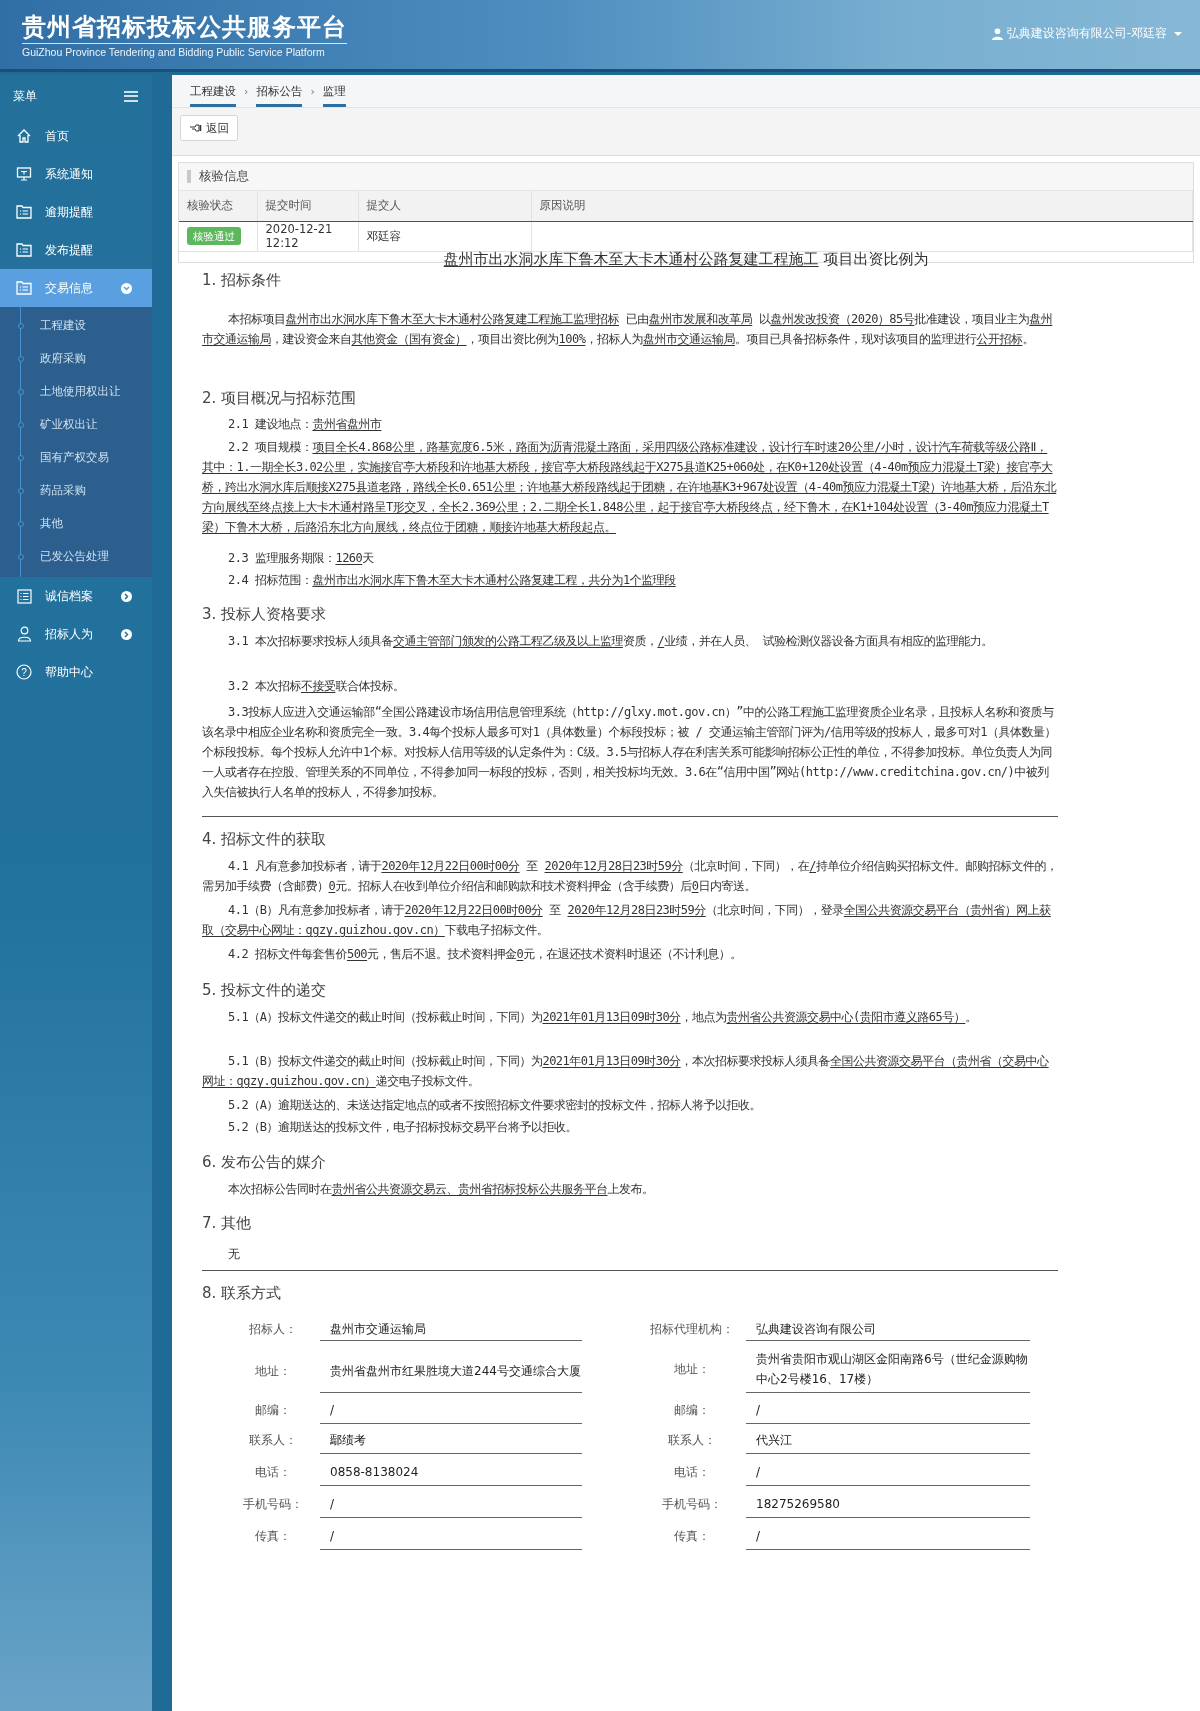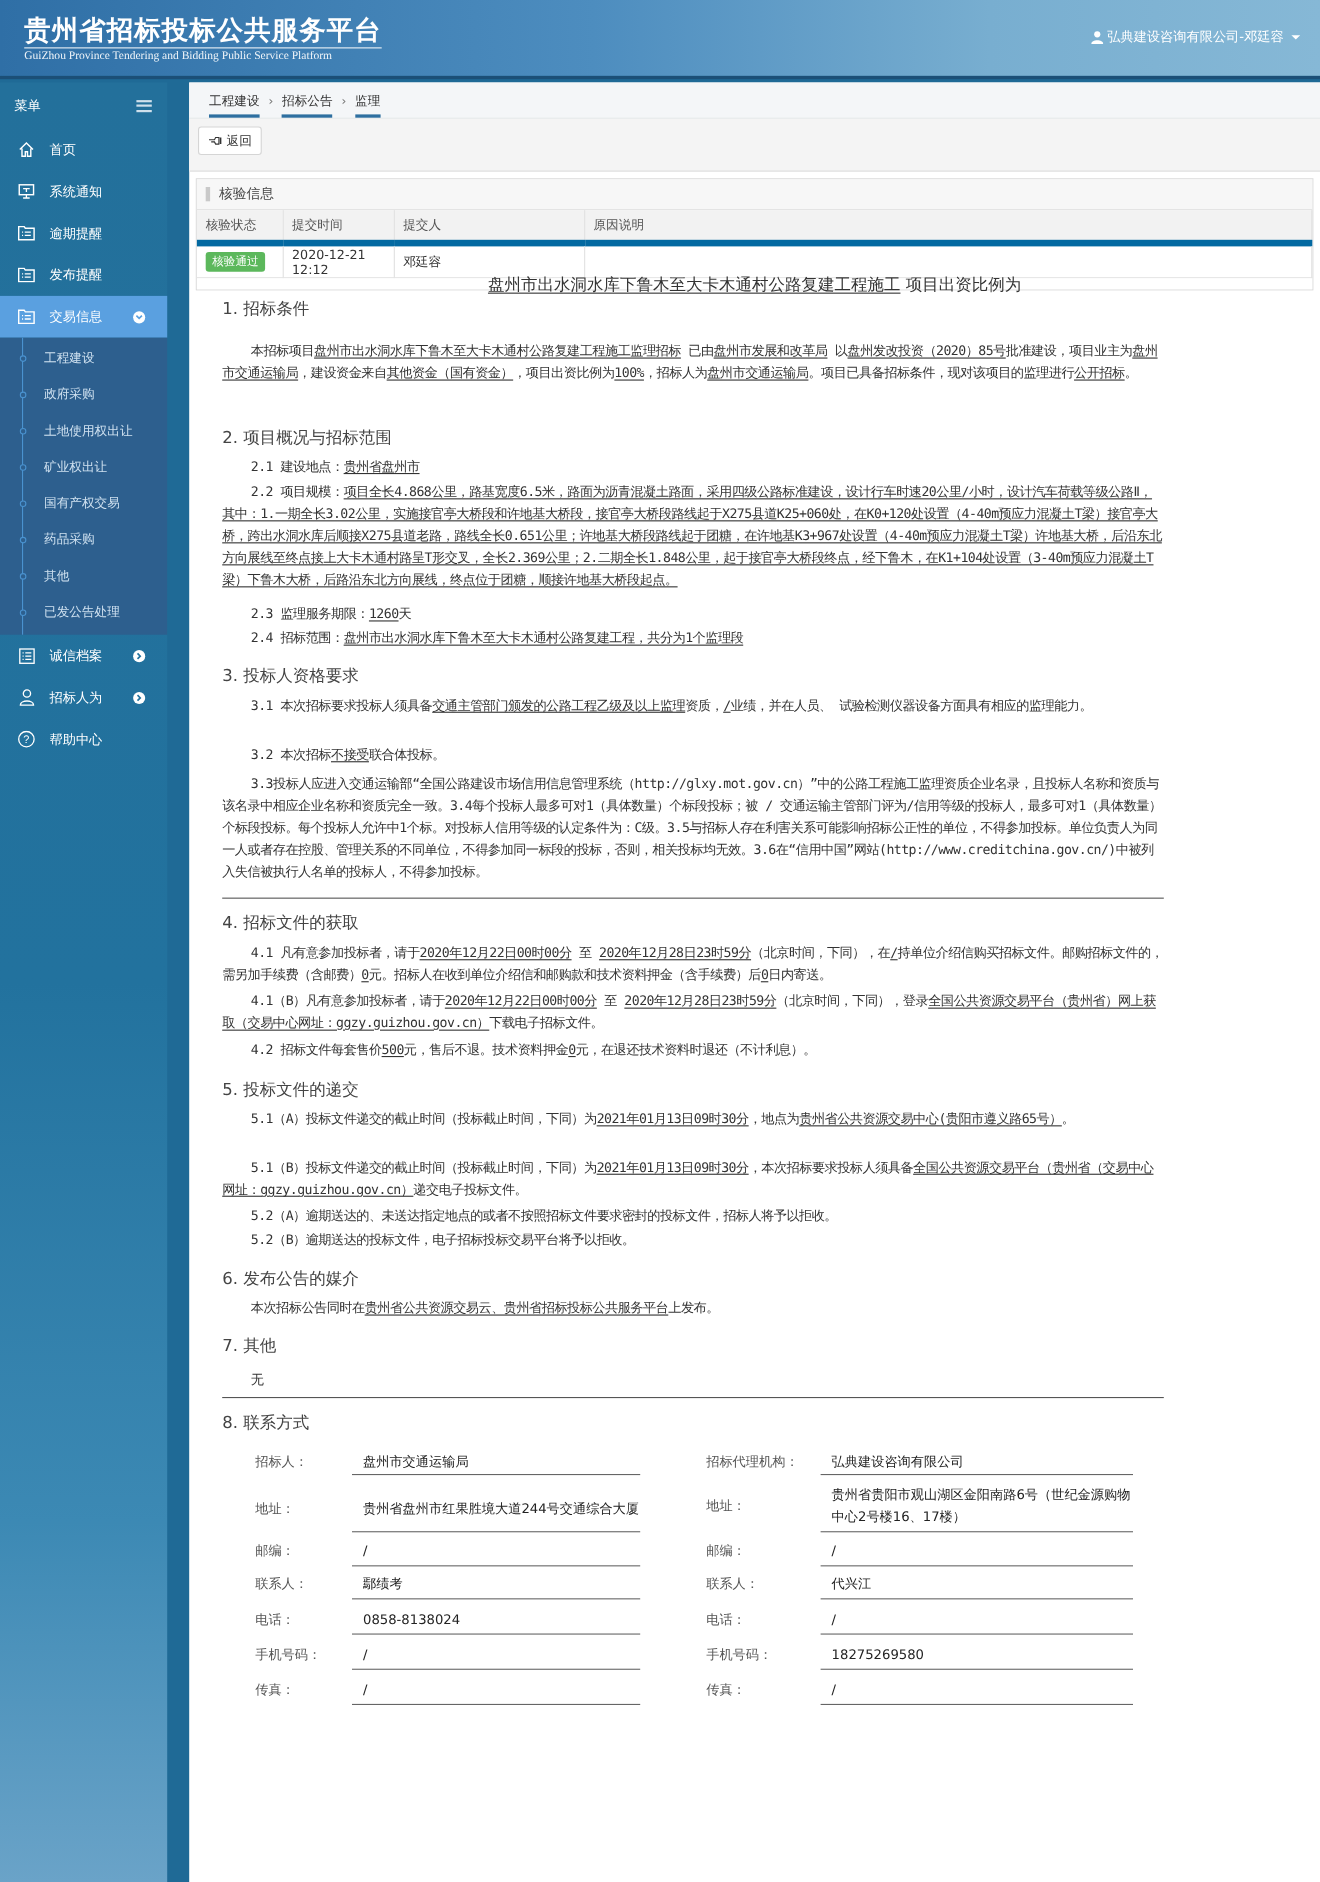--- a/index.html
+++ b/index.html
@@ -1,20 +1,20 @@
 <!DOCTYPE html>
 <html><head>
 <meta charset="utf-8">
 <style>
 *{box-sizing:border-box;margin:0;padding:0}
 html,body{width:1200px;height:1711px;overflow:hidden}
 body{font-family:"DejaVu Sans","Liberation Sans",sans-serif;font-size:12px;color:#333;background:#1f6a96;position:relative}
 .header{position:absolute;left:0;top:0;width:1200px;height:72px;background:linear-gradient(90deg,#2f6fa6 0%,#4d8dbf 45%,#78aed0 75%,#86b8d6 100%);border-bottom:3px solid #1b4f77}
 .header .title{position:absolute;left:22px;top:13px;font-size:24px;font-weight:bold;color:#fff;letter-spacing:1px;line-height:28px;border-bottom:1px solid rgba(255,255,255,.8);padding-bottom:2px}
-.header .subtitle{position:absolute;left:22px;top:46px;font-size:10.5px;color:#eef4f9;font-family:Liberation Serif, serif}
+.header .subtitle{position:absolute;left:22px;top:46px;font-size:10.5px;color:#eef4f9;font-family:Liberation Sans, sans-serif}
 .header .user{position:absolute;right:18px;top:25px;font-size:12px;color:#fff;display:flex;align-items:center;gap:4px}
 .header .user .caret{display:inline-block;width:0;height:0;border-left:4px solid transparent;border-right:4px solid transparent;border-top:4px solid #fff;margin-left:3px}
 .sidebar{position:absolute;left:0;top:75px;width:152px;height:1636px;background:linear-gradient(180deg,#23709b 0%,#22729e 50%,#3c89b4 80%,#6aa3c8 100%)}
 .sb-head{height:42px;display:flex;align-items:center;justify-content:space-between;padding:0 14px 0 13px;color:#fff;font-size:12px}
 .hamb{width:14px;height:11px;display:flex;flex-direction:column;justify-content:space-between}
 .hamb i{display:block;height:2px;background:#cfe0ec}
 .sb-item{height:38px;display:flex;align-items:center;padding-left:14px;color:#fff;font-size:12px;position:relative}
 .sb-item .ic{width:20px;height:20px;margin-right:11px;display:flex;align-items:center;justify-content:center}
 .sb-item.active{background:#5aa0e0}
 .sb-item .arrow{position:absolute;right:20px;top:14px;width:11px;height:11px;border-radius:50%;background:#fff;display:flex;align-items:center;justify-content:center}
@@ -25,32 +25,32 @@
 .main{position:absolute;left:172px;top:75px;width:1028px;height:1636px;background:#fff}
 .bc-bar{height:33px;background:#f4f6f8;border-bottom:1px solid #e3e6e9;display:flex;align-items:flex-end;padding-left:18px}
 .bc-item{font-size:11.5px;color:#333;padding-bottom:6px;border-bottom:3px solid #2e6fa0;margin-right:8px;line-height:14px}
 .bc-sep{font-size:11px;color:#777;padding-bottom:9px;margin-right:8px}
 .tool-bar{height:48px;background:#f4f4f4;border-bottom:1px solid #ddd;padding:7px 0 0 8px}
 .back-btn{display:inline-flex;align-items:center;gap:3px;height:26px;padding:0 8px;background:#fff;border:1px solid #d5d5d5;border-radius:3px;font-size:11.5px;color:#333}
 .verify{margin:6px 6px 0 6px;border:1px solid #ddd;background:#fafafa}
 .verify .vt{height:28px;display:flex;align-items:center;padding-left:8px;font-size:12.5px;color:#444;border-bottom:1px solid #e4e4e4;background:#f7f7f7}
 .verify .vt .bar{width:4px;height:13px;background:#c9c9c9;margin-right:8px}
 table.vtab{width:100%;border-collapse:collapse;font-size:11.5px}
-table.vtab th{background:#f2f2f2;font-weight:normal;color:#555;text-align:left;height:30px;padding-left:8px;border-right:1px solid #e2e2e2;border-bottom:6px solid #0369a1}
+table.vtab th{background:#f2f2f2;font-weight:normal;color:#555;text-align:left;height:30px;padding-left:8px;border-right:1px solid #e2e2e2;border-bottom:1px solid #0369a1}
 table.vtab td{background:#fff;height:30px;padding-left:8px;border-right:1px solid #e2e2e2;border-bottom:1px solid #e2e2e2;color:#333}
 .badge{display:inline-block;background:#5cb85c;color:#fff;font-size:10.5px;padding:1px 6px;border-radius:3px;line-height:16px}
 .vfoot{height:10px;background:#fff}
 .doc-title{position:absolute;top:248px;left:0;width:1028px;text-align:center;font-size:15px;color:#333}
 .u{text-decoration:underline;text-underline-offset:2px}
 .sec{position:absolute;left:30px;font-size:15px;color:#444}
 .p{position:absolute;left:30px;width:856px;font-size:12px;color:#333;line-height:20px;font-family:"DejaVu Sans Mono","Liberation Mono",monospace;letter-spacing:-0.5px}
 .p.ind{text-indent:26px}
 .hr{position:absolute;left:30px;width:856px;height:1px;background:#555}
 .crow{position:absolute;display:flex;align-items:center}
-.clabel{text-align:left;color:#555;font-size:12px}
+.clabel{text-align:center;color:#555;font-size:12px}
 .cval{border-bottom:1.5px solid #666;color:#222;font-size:12px;display:flex;align-items:center;padding-left:10px;line-height:20px}
 </style>
 </head>
 <body>
 
 <div class="header">
   <div class="title">贵州省招标投标公共服务平台</div>
   <div class="subtitle">GuiZhou Province Tendering and Bidding Public Service Platform</div>
   <div class="user">
     <svg width="11" height="12" viewBox="0 0 11 12">

